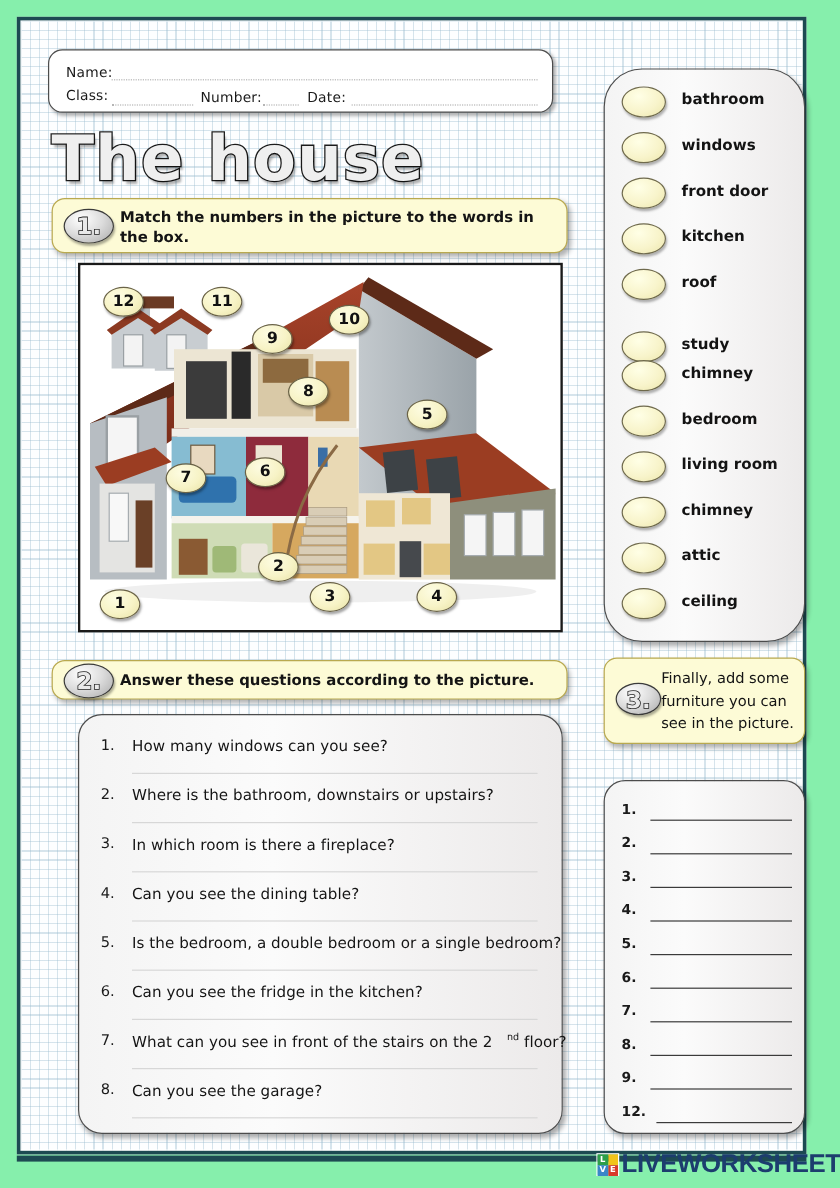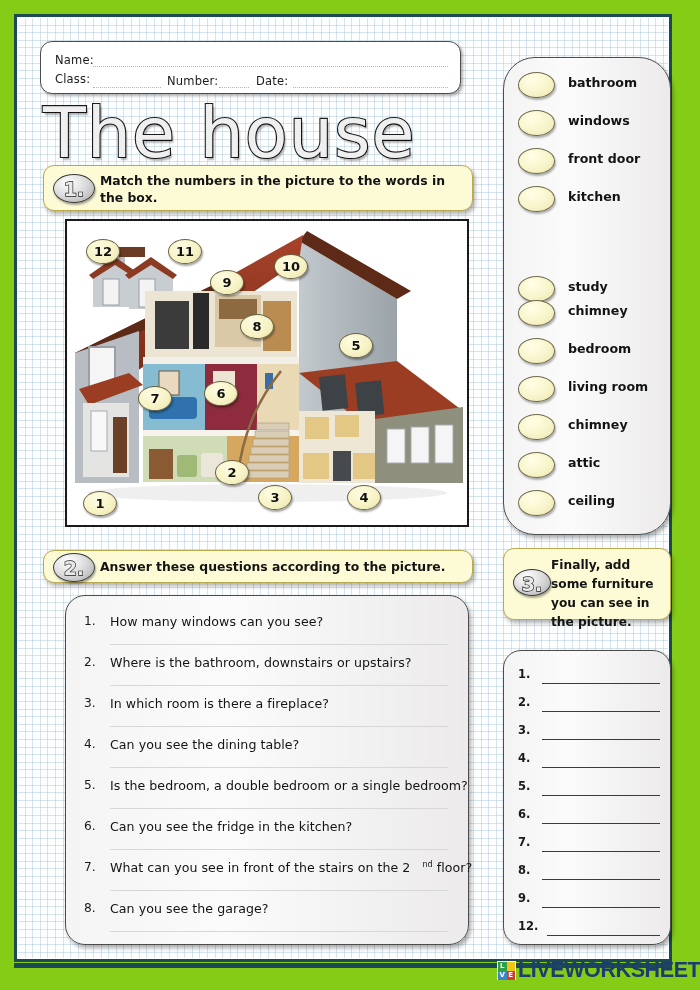--- a/index.html
+++ b/index.html
@@ -10,21 +10,21 @@
     overflow: hidden;
     background: #ffffff;
     font-family: "DejaVu Sans", sans-serif;
   }
 
   
   #page {
     position: relative;
     width: 700px;
     height: 990px;
-    background: #84cc16;
+    background: #86efac;
   }
 
   #sheet {
     position: absolute;
     left: 14px;
     top: 14px;
     width: 658px;
     height: 948px;
     border: 3px solid #1d4a52;
     background:
@@ -67,43 +67,43 @@
 
   .fld { position: absolute; font-size: 11.5px; color: #1a1a1a; letter-spacing: .2px; }
   .fldline { position: absolute; border-bottom: 1px dotted #b5b5b5; height: 1px; }
 
   
   #title {
     position: absolute;
     left: 26px; top: 88px;
     width: 430px; height: 56px;
     font-family: "DejaVu Sans", sans-serif;
-    font-size: 70px;
-    font-weight: 400;
+    font-size: 52px;
+    font-weight: 700;
     letter-spacing: 1px;
     color: #efefef;
     -webkit-text-stroke: 2.2px #1b1b1b;
     paint-order: stroke fill;
     text-shadow: 2px 3px 2px rgba(0,0,0,0.30);
     line-height: 56px;
     white-space: nowrap;
   }
 
   
   #instr1 { left: 26px; top: 148px; width: 430px; height: 46px; }
   #instr1 .itxt { position: absolute; left: 56px; top: 6px; width: 362px;
                   font-size: 12.4px; font-weight: 700; color: #141414; line-height: 17px; }
 
   #instr2 { left: 26px; top: 533px; width: 430px; height: 33px; }
   #instr2 .itxt { position: absolute; left: 56px; top: 8px; width: 366px;
                   font-size: 12.4px; font-weight: 700; color: #141414; line-height: 16px; }
 
   #instr3 { left: 486px; top: 531px; width: 168px; height: 72px; }
   #instr3 .itxt { position: absolute; left: 47px; top: 7px; width: 116px;
-                  font-size: 12.2px; font-weight: 700; color: #141414; line-height: 19px; }
+                  font-size: 12.2px; font-weight: 400; color: #141414; line-height: 19px; }
 
   
   .badge {
     position: absolute;
     width: 42px; height: 29px;
     left: 9px; top: 8px;
     border-radius: 50%;
     border: 1.6px solid #3a3a3a;
     background: radial-gradient(ellipse at 35% 28%, #ffffff 0%, #dcdcdc 48%, #a9a9a9 100%);
     box-shadow: 1px 2px 2px rgba(0,0,0,0.33);
@@ -340,20 +340,24 @@
         <div class="wlbl">windows</div>
       </div>
       <div class="wrow" style="top:88px;">
         <div class="woval"></div>
         <div class="wlbl">front door</div>
       </div>
       <div class="wrow" style="top:126px;">
         <div class="woval"></div>
         <div class="wlbl">kitchen</div>
       </div>
+      <div class="wrow" style="top:164px;">
+        <div class="woval"></div>
+        <div class="wlbl">roof</div>
+      </div>
       <div class="wrow" style="top:216px;">
         <div class="woval"></div>
         <div class="wlbl">study</div>
       </div>
       <div class="wrow" style="top:240px;">
         <div class="woval"></div>
         <div class="wlbl">chimney</div>
       </div>
       <div class="wrow" style="top:278px;">
         <div class="woval"></div>

